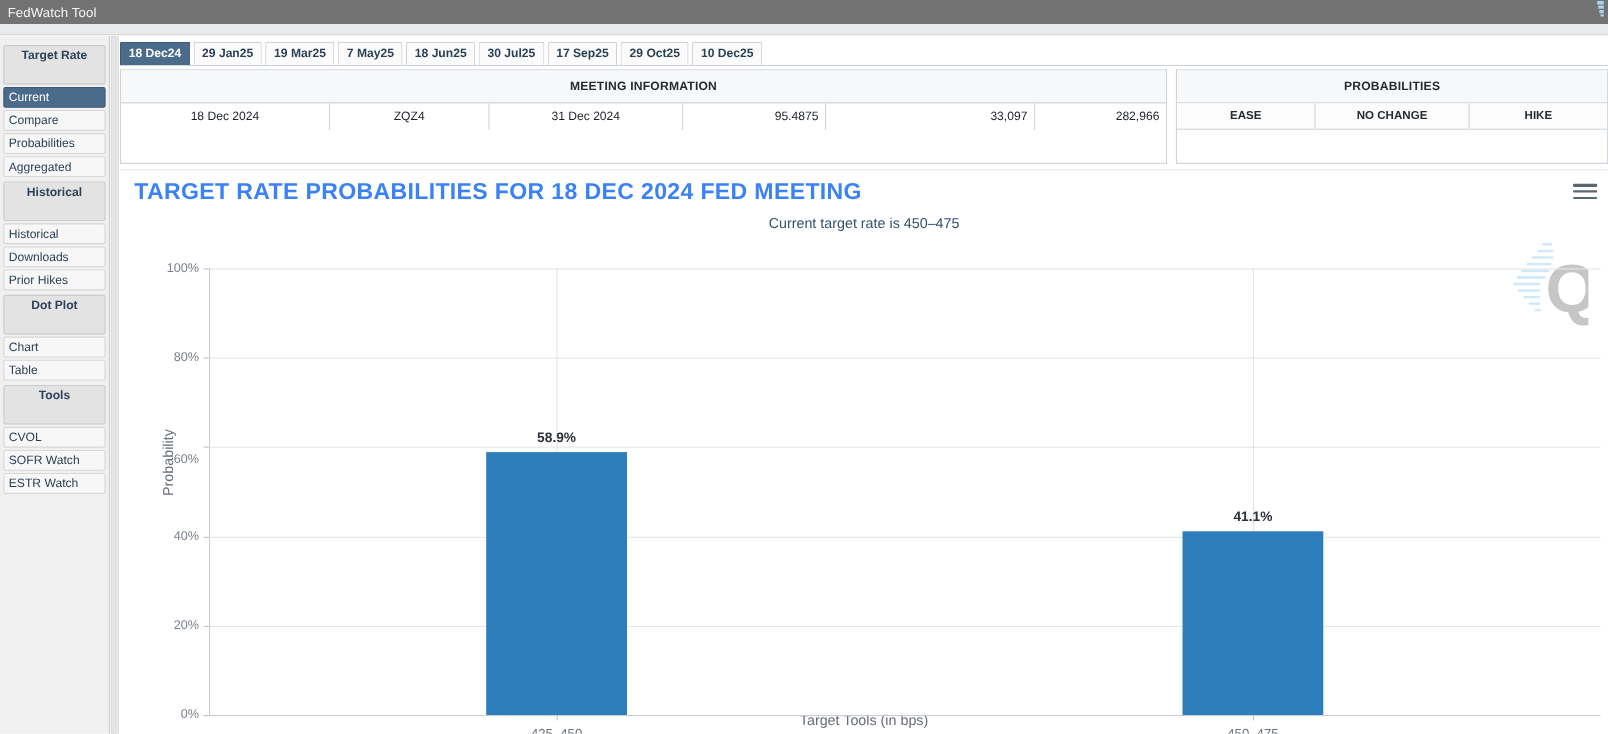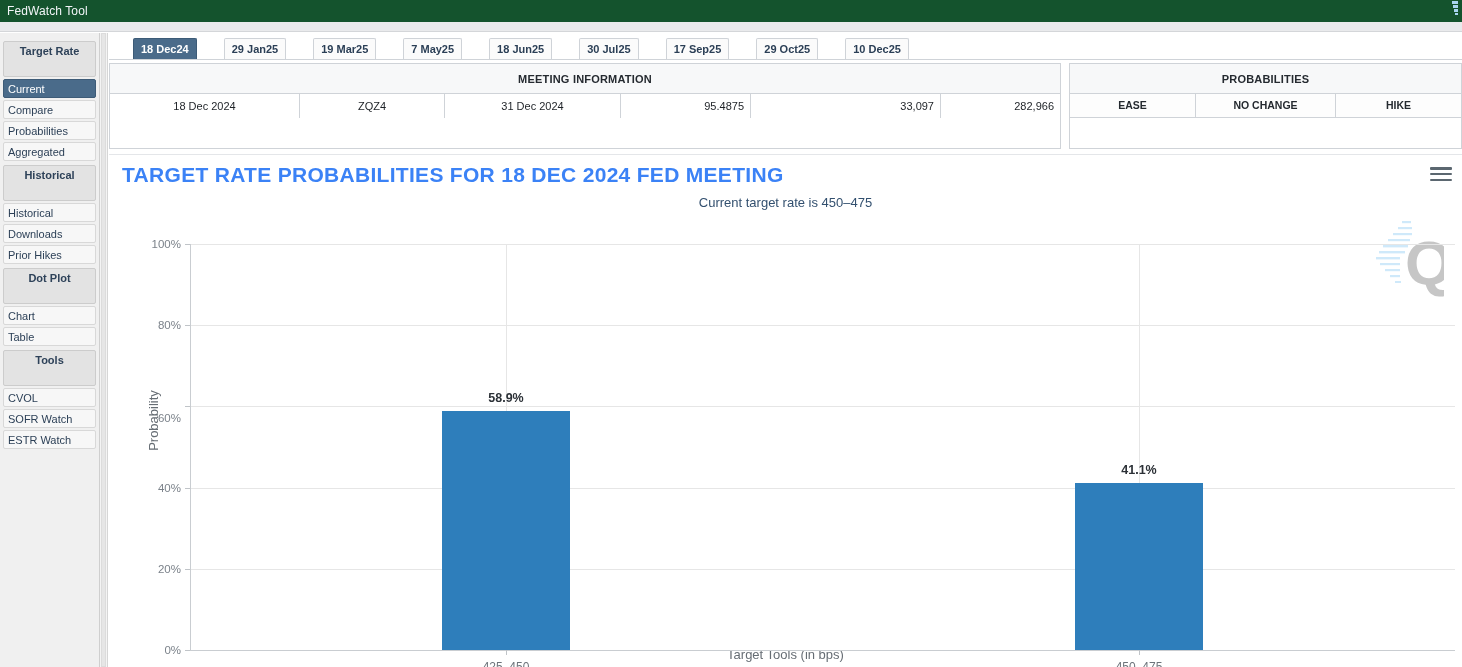--- a/index.html
+++ b/index.html
@@ -8,21 +8,21 @@
     width: 1462px; height: 667px;
     overflow: hidden;
     background: #ffffff;
     font-family: "Liberation Sans", sans-serif;
   }
 
   
   #app-header {
     position: absolute; left: 0; top: 0;
     width: 1462px; height: 22px;
-    background: #14532d;
+    background: #737373;
     color: #ffffff;
     display: flex; align-items: center;
   }
   #app-header .title {
     font-size: 12px; font-weight: 400;
     padding-left: 7px; letter-spacing: .1px;
     color: #f2f5f8;
   }
   #header-logo {
     position: absolute; right: 2px; top: 0px;
@@ -102,21 +102,20 @@
     margin-right: 3px;
     padding: 0 7px;
     background: #fbfbfb;
     border: 1px solid #cfd3d8;
     border-bottom: none;
     border-radius: 2px 2px 0 0;
     font-size: 11px; font-weight: bold;
     color: #2b3f56;
     cursor: pointer;
     white-space: nowrap;
-    margin-left: 24px;
   }
   .tab.active {
     background: #4a6b8a;
     border-color: #3d5b77;
     color: #ffffff;
   }
 
   
   #info-row {
     position: absolute; left: 0; top: 30px;

